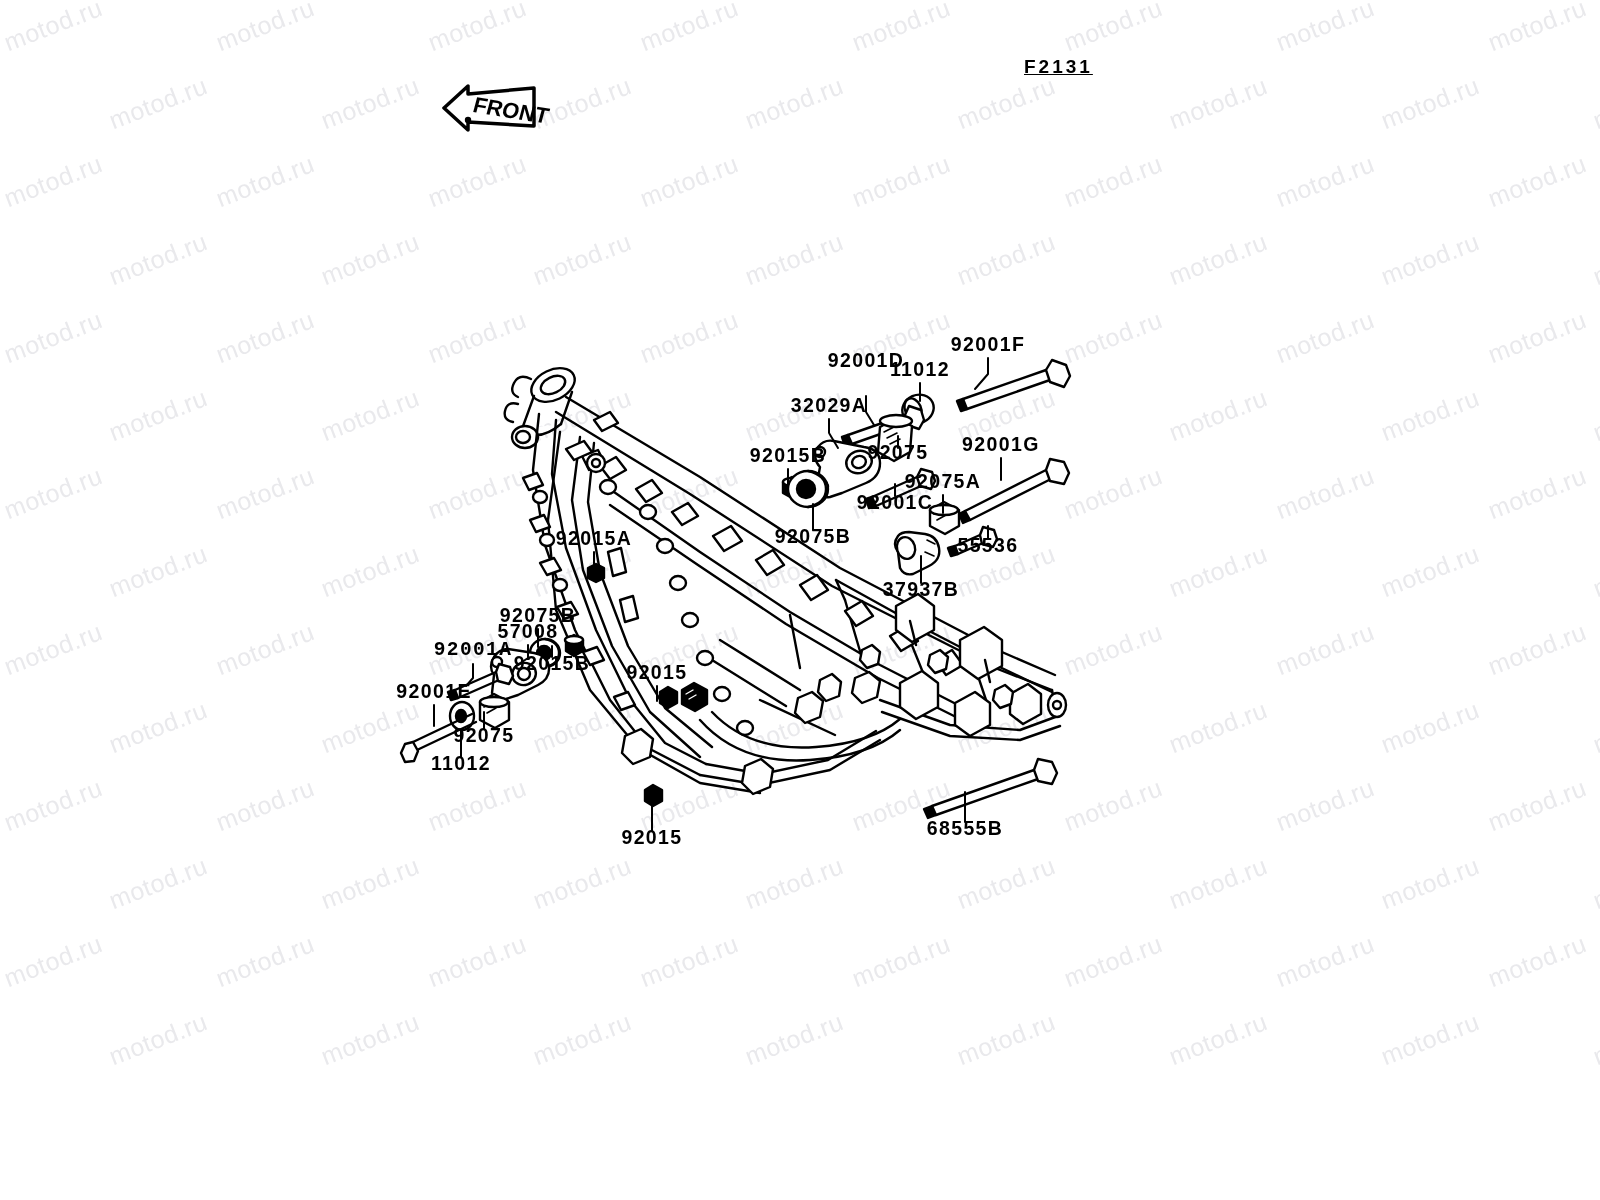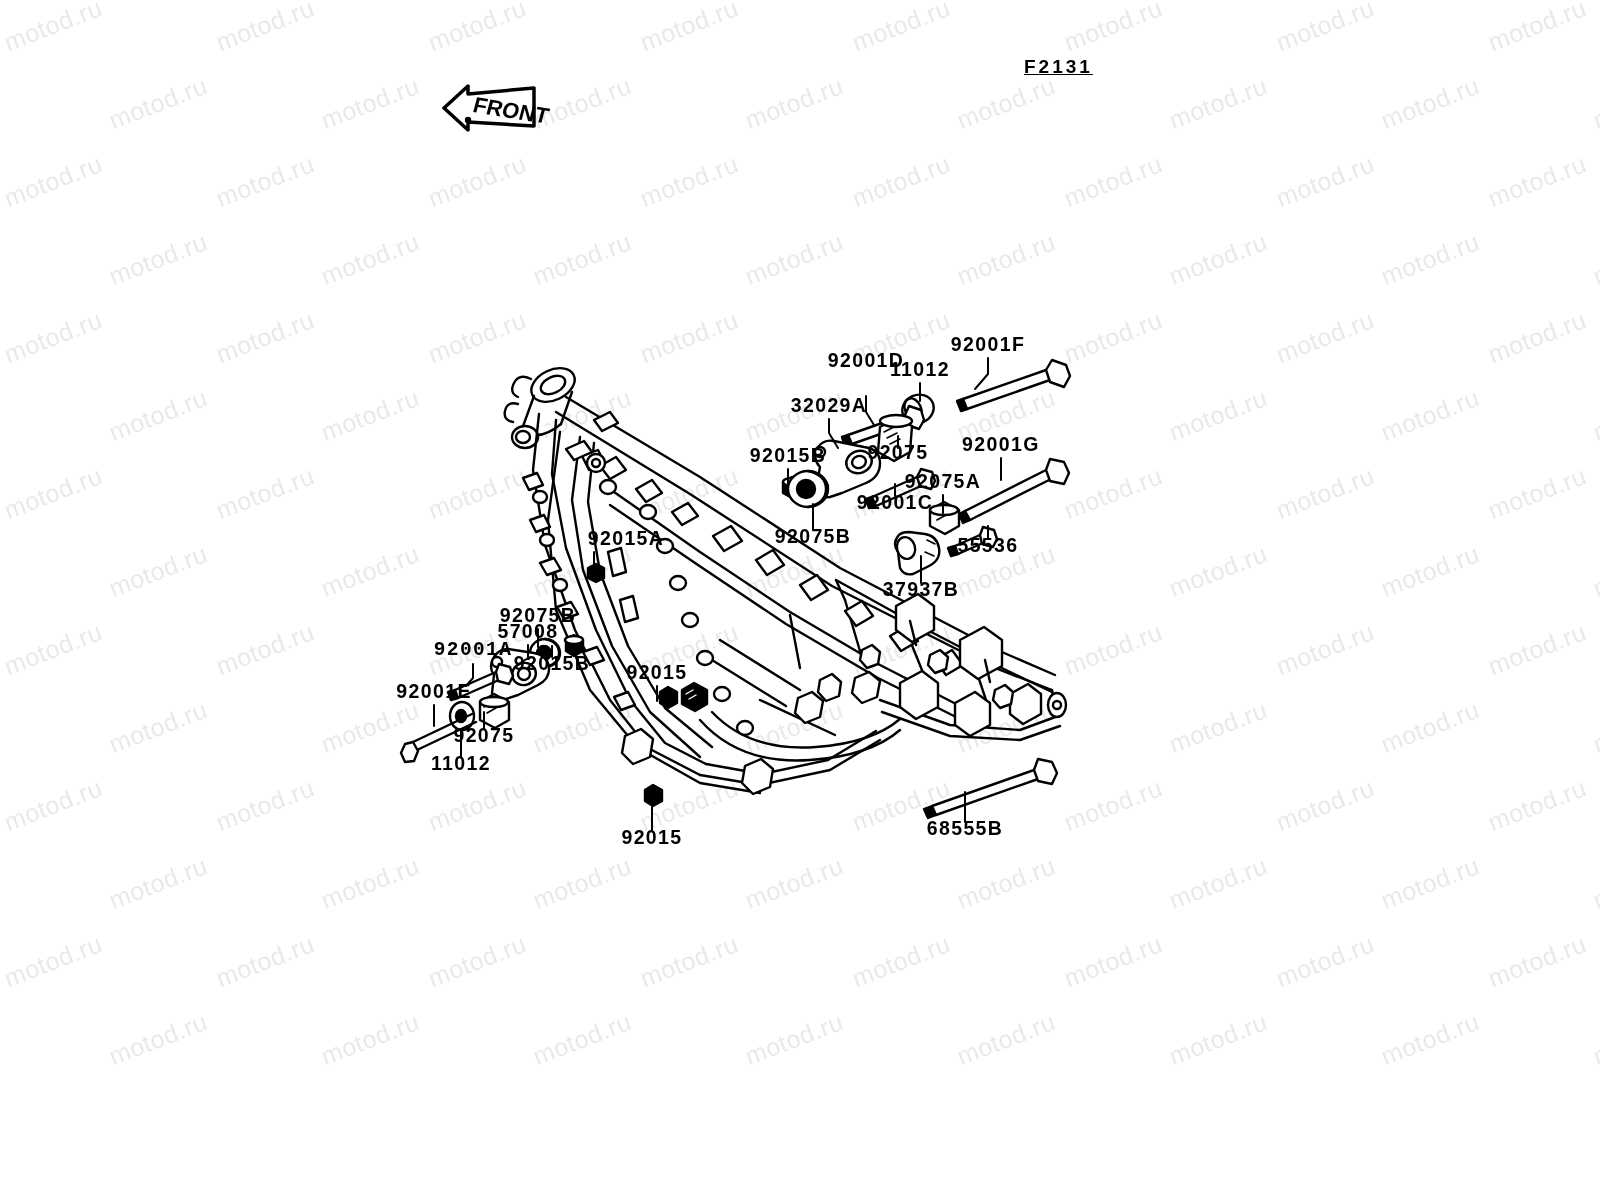--- a/index.html
+++ b/index.html
@@ -457,21 +457,21 @@
       <div class="lbl c" style="left: 866px; top: 349px;">92001D</div>
       <div class="lbl c" style="left: 829px; top: 394px;">32029A</div>
       <div class="lbl c" style="left: 898px; top: 441px;">92075</div>
       <div class="lbl c" style="left: 788px; top: 444px;">92015B</div>
       <div class="lbl c" style="left: 1001px; top: 433px;">92001G</div>
       <div class="lbl c" style="left: 943px; top: 470px;">92075A</div>
       <div class="lbl c" style="left: 895px; top: 491px;">92001C</div>
       <div class="lbl c" style="left: 813px; top: 525px;">92075B</div>
       <div class="lbl c" style="left: 988px; top: 534px;">55536</div>
       <div class="lbl c" style="left: 921px; top: 578px;">37937B</div>
-      <div class="lbl c" style="left: 594px; top: 527px; margin-left: 32px;">92015A</div>
+      <div class="lbl c" style="left: 594px; top: 527px;">92015A</div>
       <div class="lbl c" style="left: 538px; top: 604px;">92075B</div>
       <div class="lbl c" style="left: 528px; top: 620px;">57008</div>
       <div class="lbl c" style="left: 473px; top: 639px; font-family: Liberation Mono, monospace;">92001A</div>
       <div class="lbl c" style="left: 552px; top: 652px;">92015B</div>
       <div class="lbl c" style="left: 434px; top: 680px;">92001E</div>
       <div class="lbl c" style="left: 484px; top: 724px;">92075</div>
       <div class="lbl c" style="left: 461px; top: 752px;">11012</div>
       <div class="lbl c" style="left: 657px; top: 661px;">92015</div>
       <div class="lbl c" style="left: 652px; top: 826px;">92015</div>
       <div class="lbl c" style="left: 965px; top: 817px;">68555B</div>

